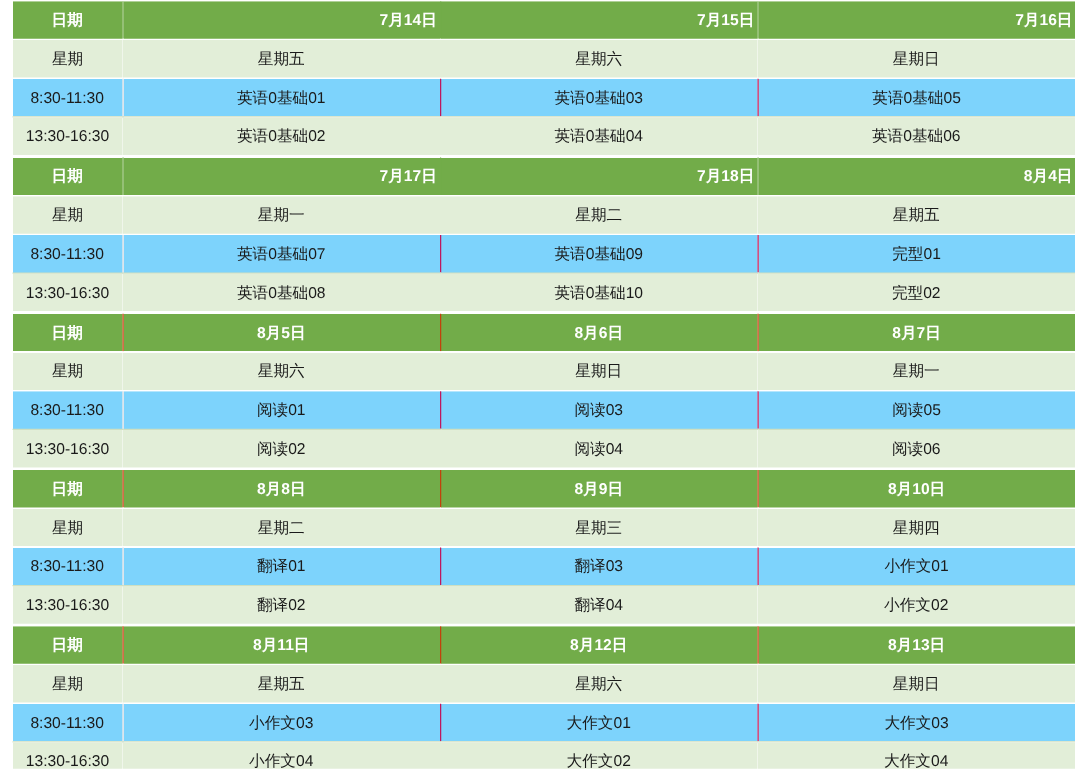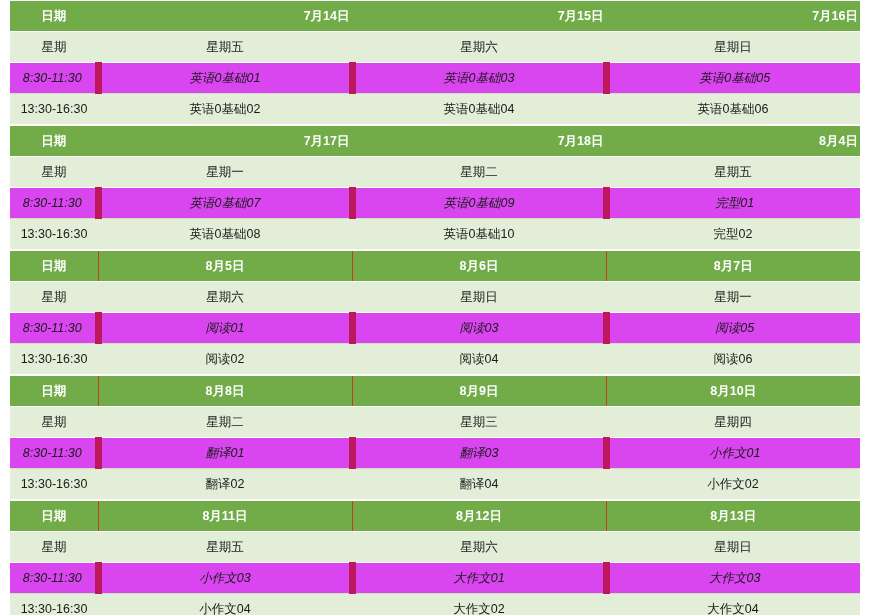--- a/index.html
+++ b/index.html
@@ -68,28 +68,27 @@
   tr.row-week td {
     background: #e2eed8;
     color: #1a1a1a;
     font-weight: normal;
     border-bottom: 1px solid #ffffff;
     margin-left: 16px;
   }
 
   
   tr.row-am td {
-    background: #d946ef;
+    background: #7dd3fc;
     color: #1a1a1a;
     border-top: 1px solid #cfdfc0;
     border-bottom: 1px solid #cfdfc0;
-    font-style: italic;
   }
   tr.row-am td.cell-day {
-    border-left: 7px solid #be185d;
+    border-left: 1px solid #be185d;
   }
   tr.row-am td.cell-label {
     border-left: none;
     border-right: 1px solid #d4dde6;
   }
 
   
   tr.row-pm td {
     background: #e2eed8;
     color: #1a1a1a;

